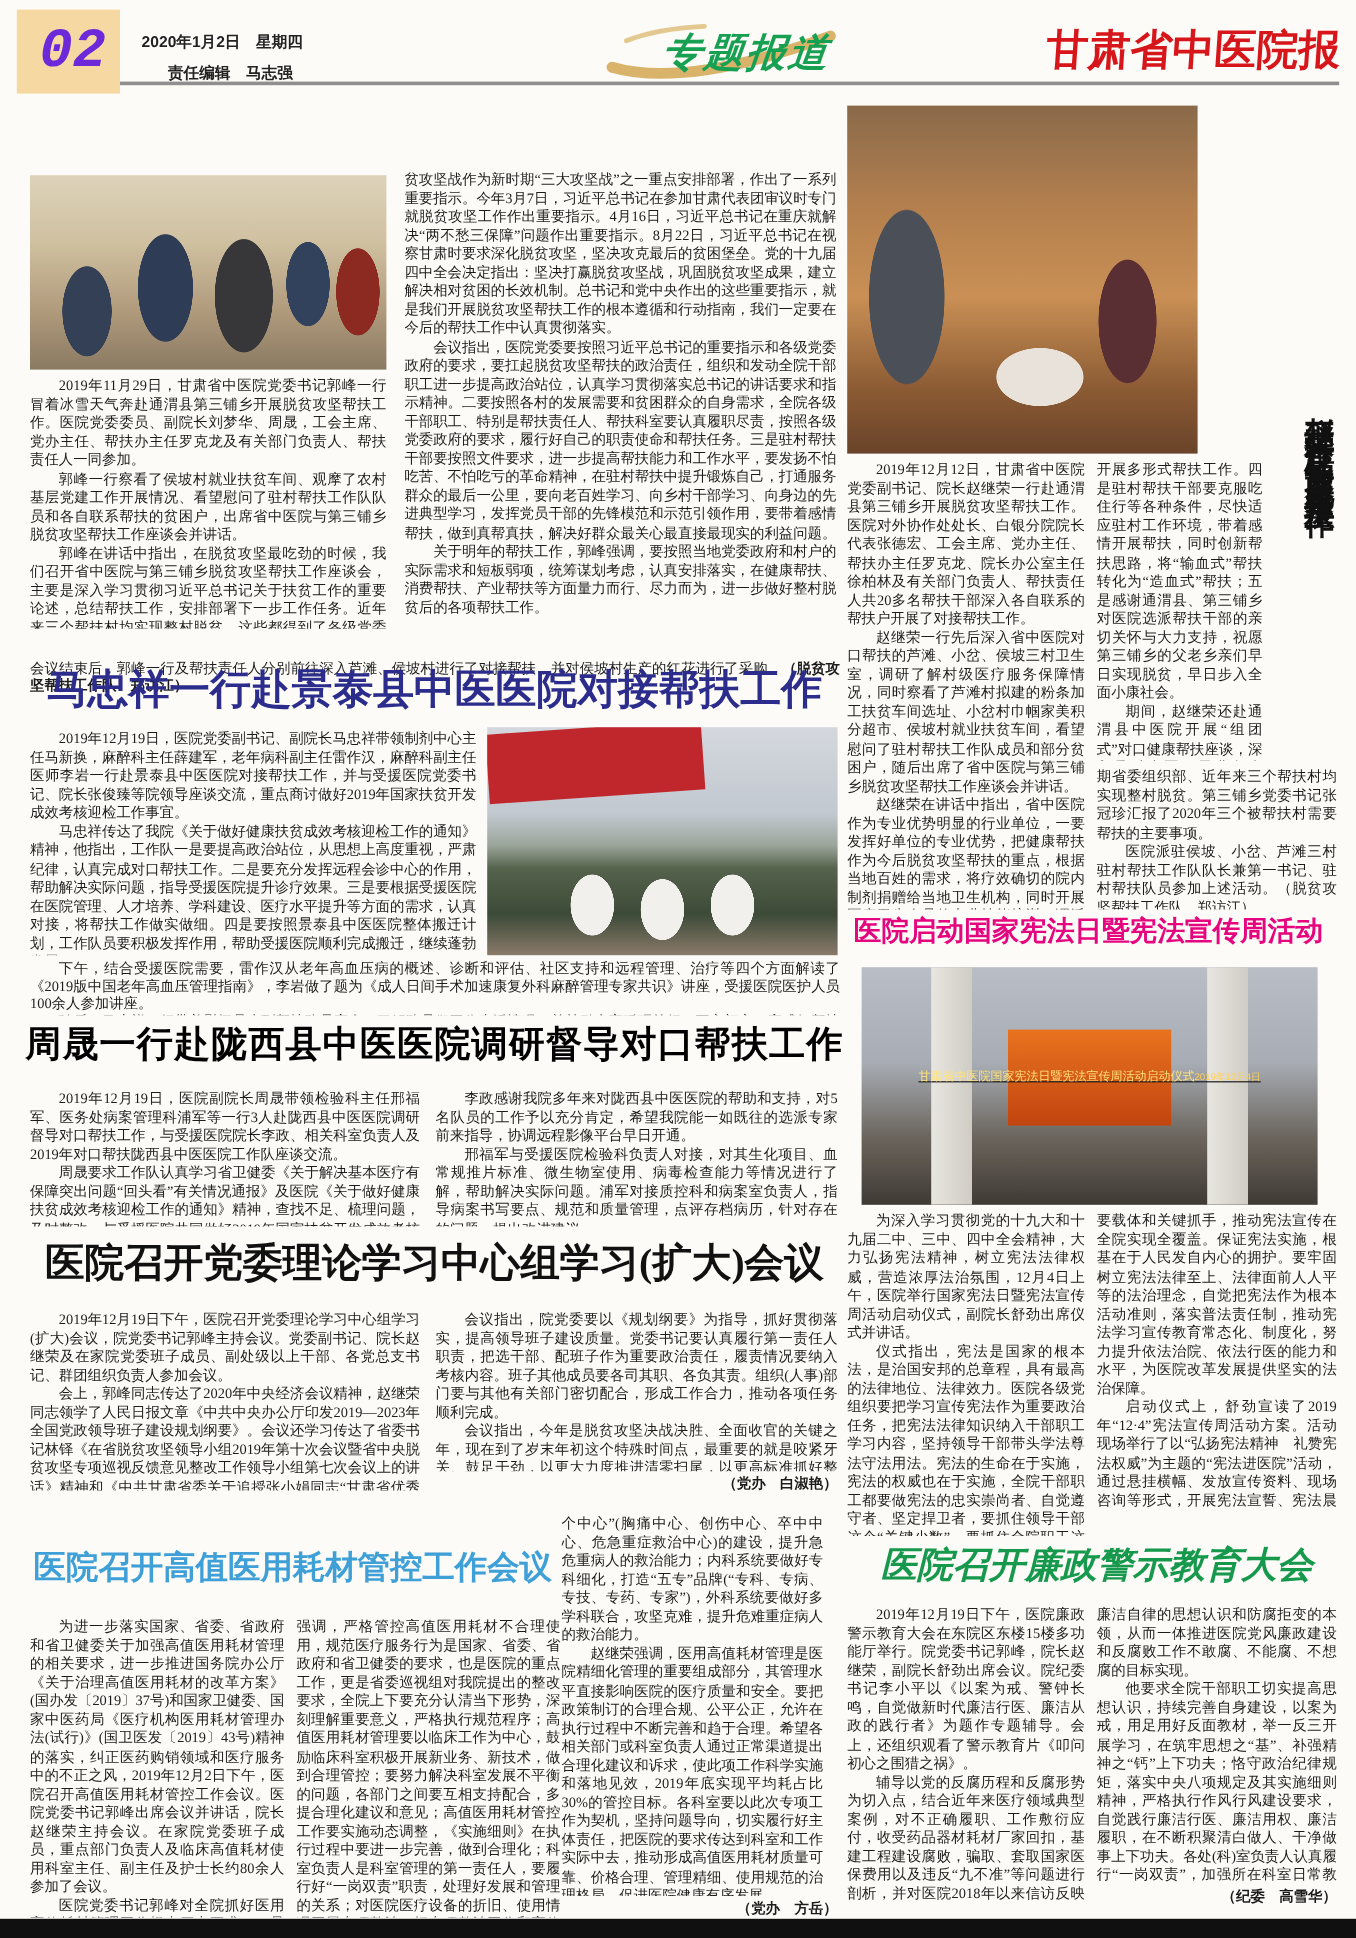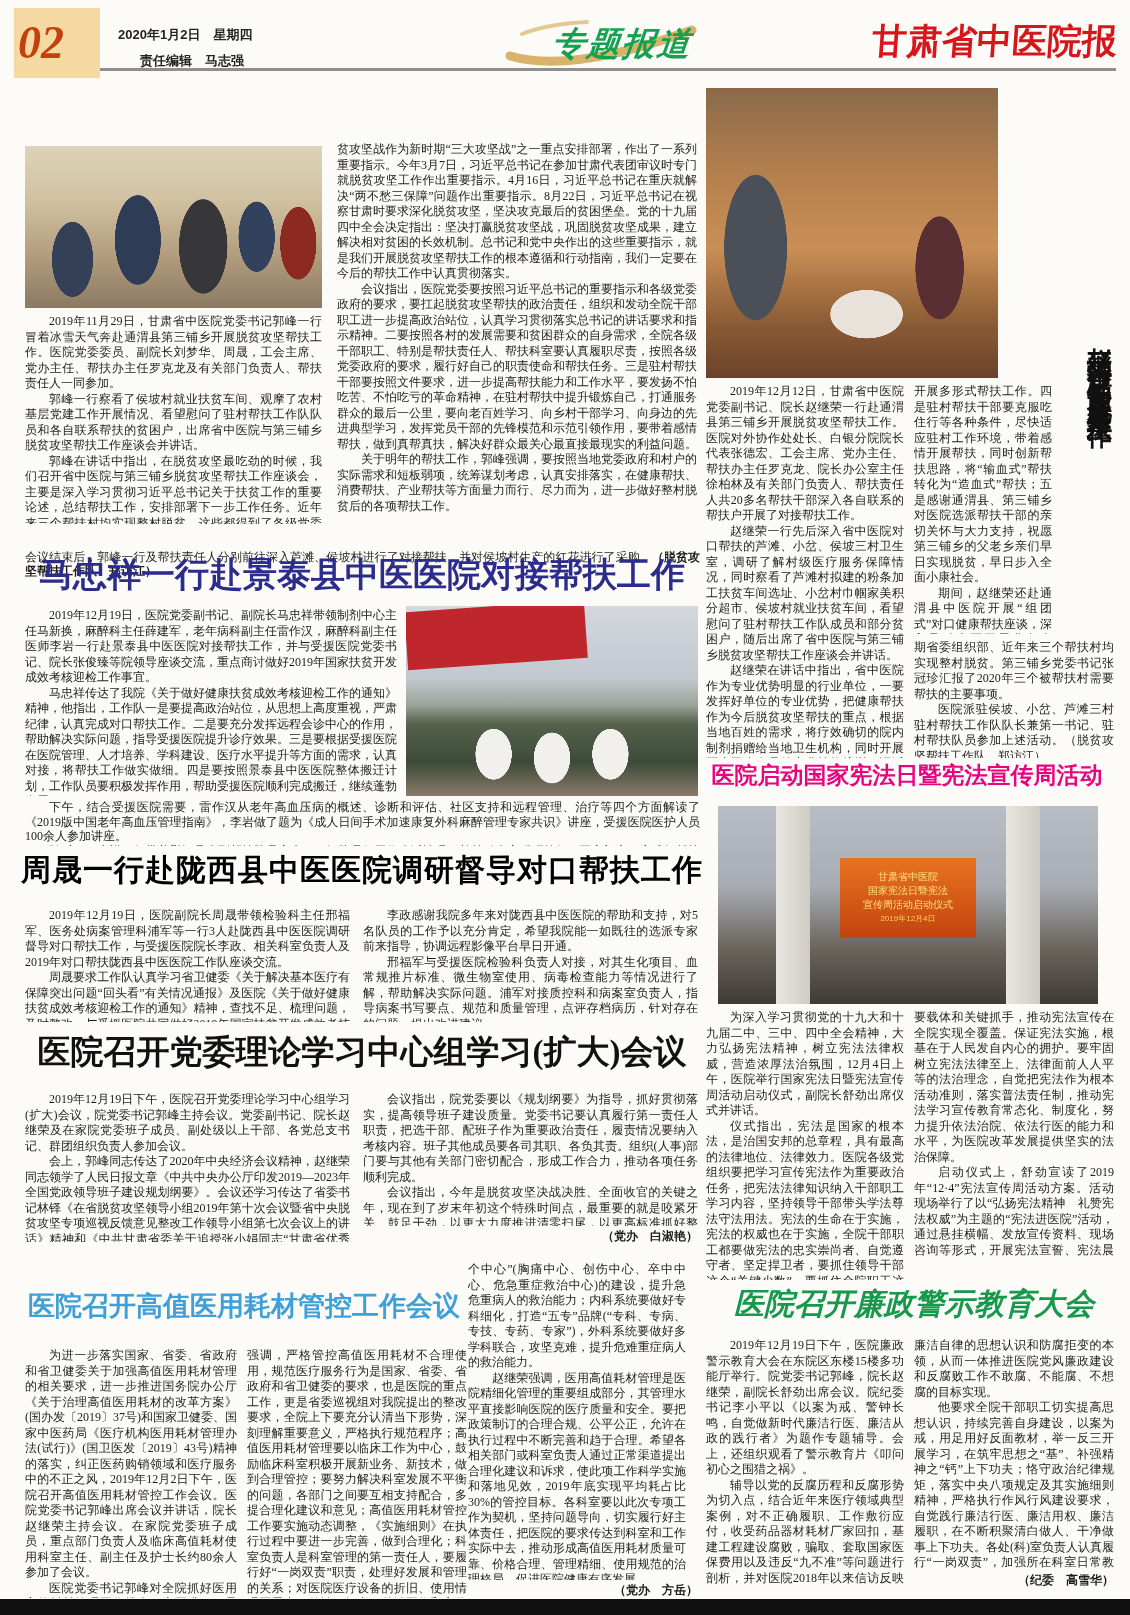--- a/index.html
+++ b/index.html
@@ -1,22 +1,22 @@
 <!DOCTYPE html>
 <html><head>
 <meta charset="utf-8">
 <style>
   html,body{margin:0;padding:0;background:#e8e8e8;}
   #page{position:relative;width:1130px;height:1615px;background:#fcfbf7;margin:0 auto;overflow:hidden;
         font-family:"Liberation Serif",serif;color:#1c1c1c;}
   .abs{position:absolute;}
   
   #pgnum-box{left:14px;top:8px;width:86px;height:70px;background:#f6d9a2;}
-  #pgnum{font-family:Liberation Serif, serif;font-weight:bold;font-style:italic;
-         font-size:46px;color:#c2410c;line-height:70px;padding-left:4px;}
+  #pgnum{font-family:Liberation Mono, monospace;font-weight:bold;font-style:italic;
+         font-size:46px;color:#6d28d9;line-height:70px;padding-left:19px;}
   .hdr-line{font-family:"Liberation Sans",sans-serif;font-size:13px;font-weight:bold;color:#222;}
   #hdr-date{left:118px;top:26px;}
   #hdr-editor{left:140px;top:52px;}
   #hdr-rule{left:100px;top:68px;width:1016px;height:3px;background:#8f8f8f;}
   #logo-swoosh{left:492px;top:12px;}
   #section-title{left:552px;top:22px;font-family:"DejaVu Serif",serif;font-weight:bold;font-style:italic;
          font-size:33px;color:#17a052;letter-spacing:2px;transform:skewX(-6deg);}
   #masthead{left:872px;top:18px;width:246px;font-family:"DejaVu Serif",serif;font-weight:bold;
          font-size:35px;color:#d6161a;transform:skewX(-4deg);letter-spacing:0px;white-space:nowrap;}
   
@@ -56,21 +56,21 @@
       radial-gradient(ellipse 30px 42px at 30% 78%, #f2f0ec 60%, transparent 61%),
       radial-gradient(ellipse 30px 42px at 50% 80%, #f2f0ec 60%, transparent 61%),
       radial-gradient(ellipse 30px 42px at 70% 78%, #f2f0ec 60%, transparent 61%),
       linear-gradient(180deg,#d4d8de 0%,#c2c8d0 38%,#9aa59a 52%,#55624c 62%,#3c4a38 82%,#8a7a6a 100%);}
   #flag{left:60px;top:120px;width:180px;height:58px;background:#c0272d;transform:rotate(-4deg);}
   #photo4{left:718px;top:806px;width:380px;height:198px;
     background:linear-gradient(180deg,#b9bec6 0%,#a8adb5 40%,#6a645c 72%,#3f3a34 100%);}
   .pillar{position:absolute;top:0;width:34px;height:100%;background:linear-gradient(90deg,#e8e6e0,#cfccc4);}
   #screen{position:absolute;left:122px;top:52px;width:136px;height:80px;
     background:linear-gradient(180deg,#e8731f,#c2440f);
-    display:flex;flex-direction:column;justify-content:center;align-items:center;}
+    display:flex;flex-direction:row;justify-content:center;align-items:center;text-decoration:underline;}
   #screen div{color:#ffe27a;font-size:10px;line-height:14px;font-family:"Liberation Sans",sans-serif;white-space:nowrap;}
   #screen .scr-date{font-size:8px;color:#ffd05a;}
   #page-bottom-bar{left:0;top:1599px;width:1130px;height:16px;background:#101010;}
 </style>
 </head>
 <body>
 
 <div id="page">
 
   <div class="abs" id="pgnum-box">

